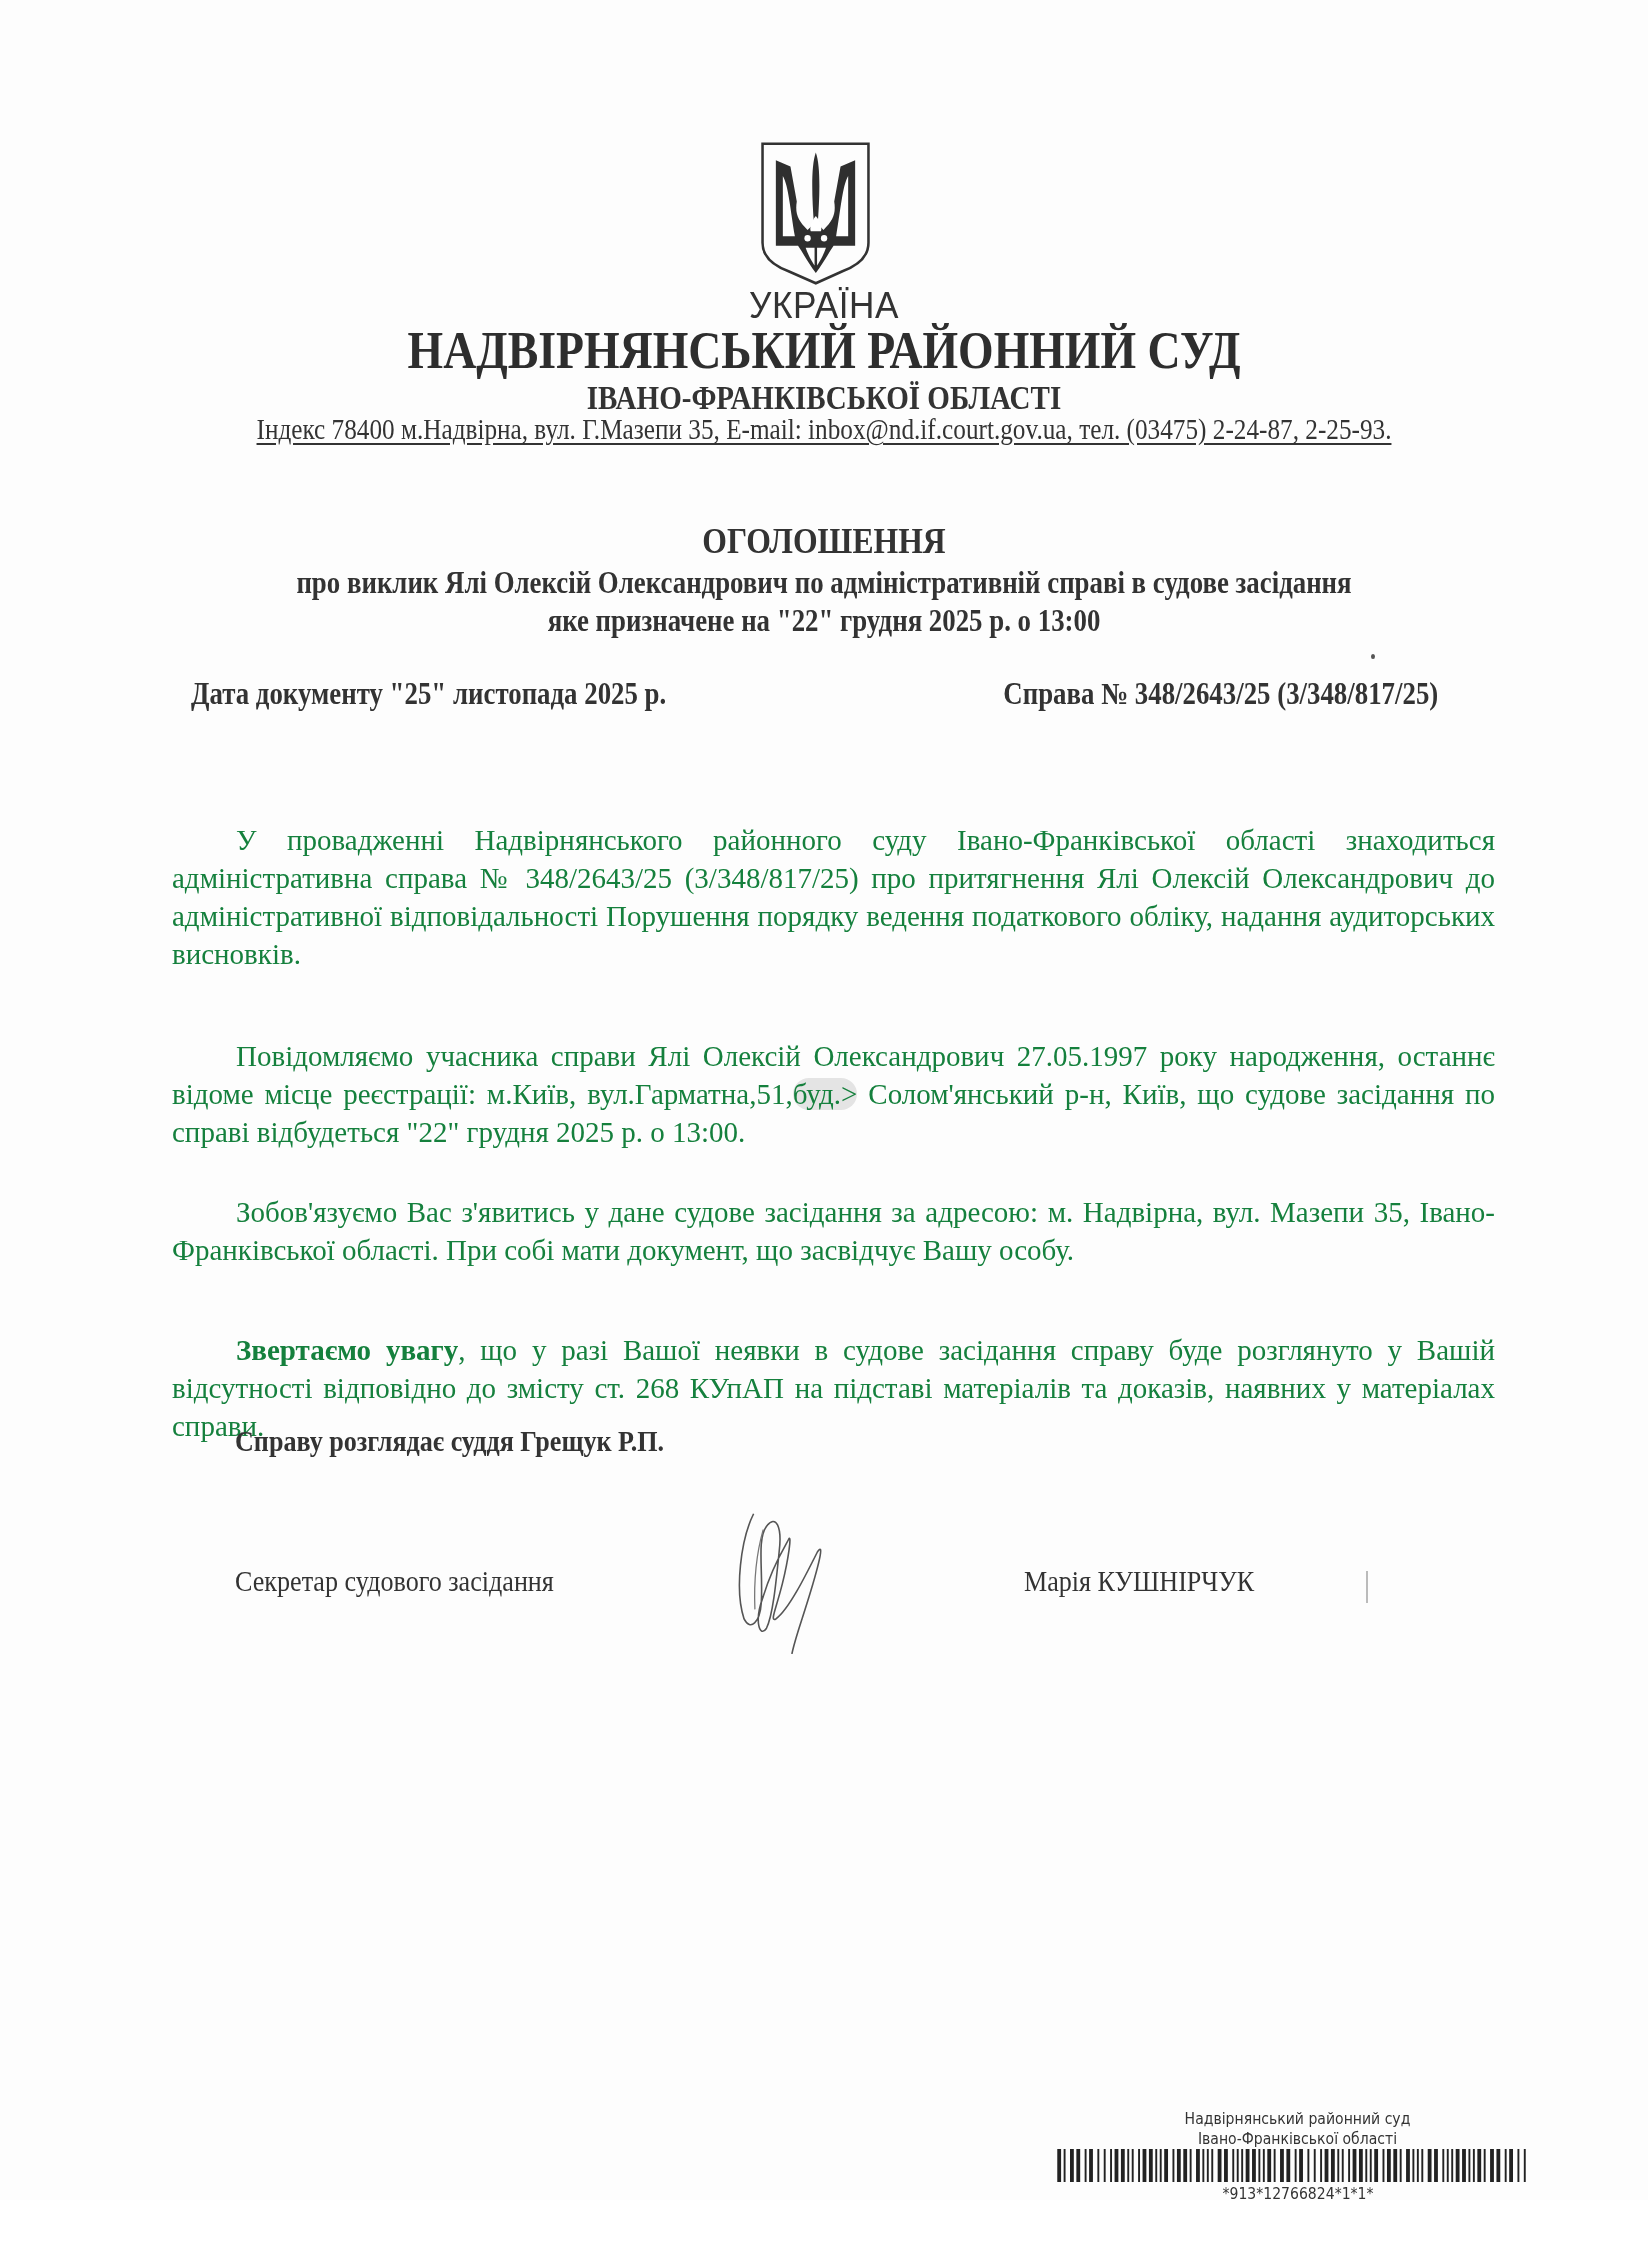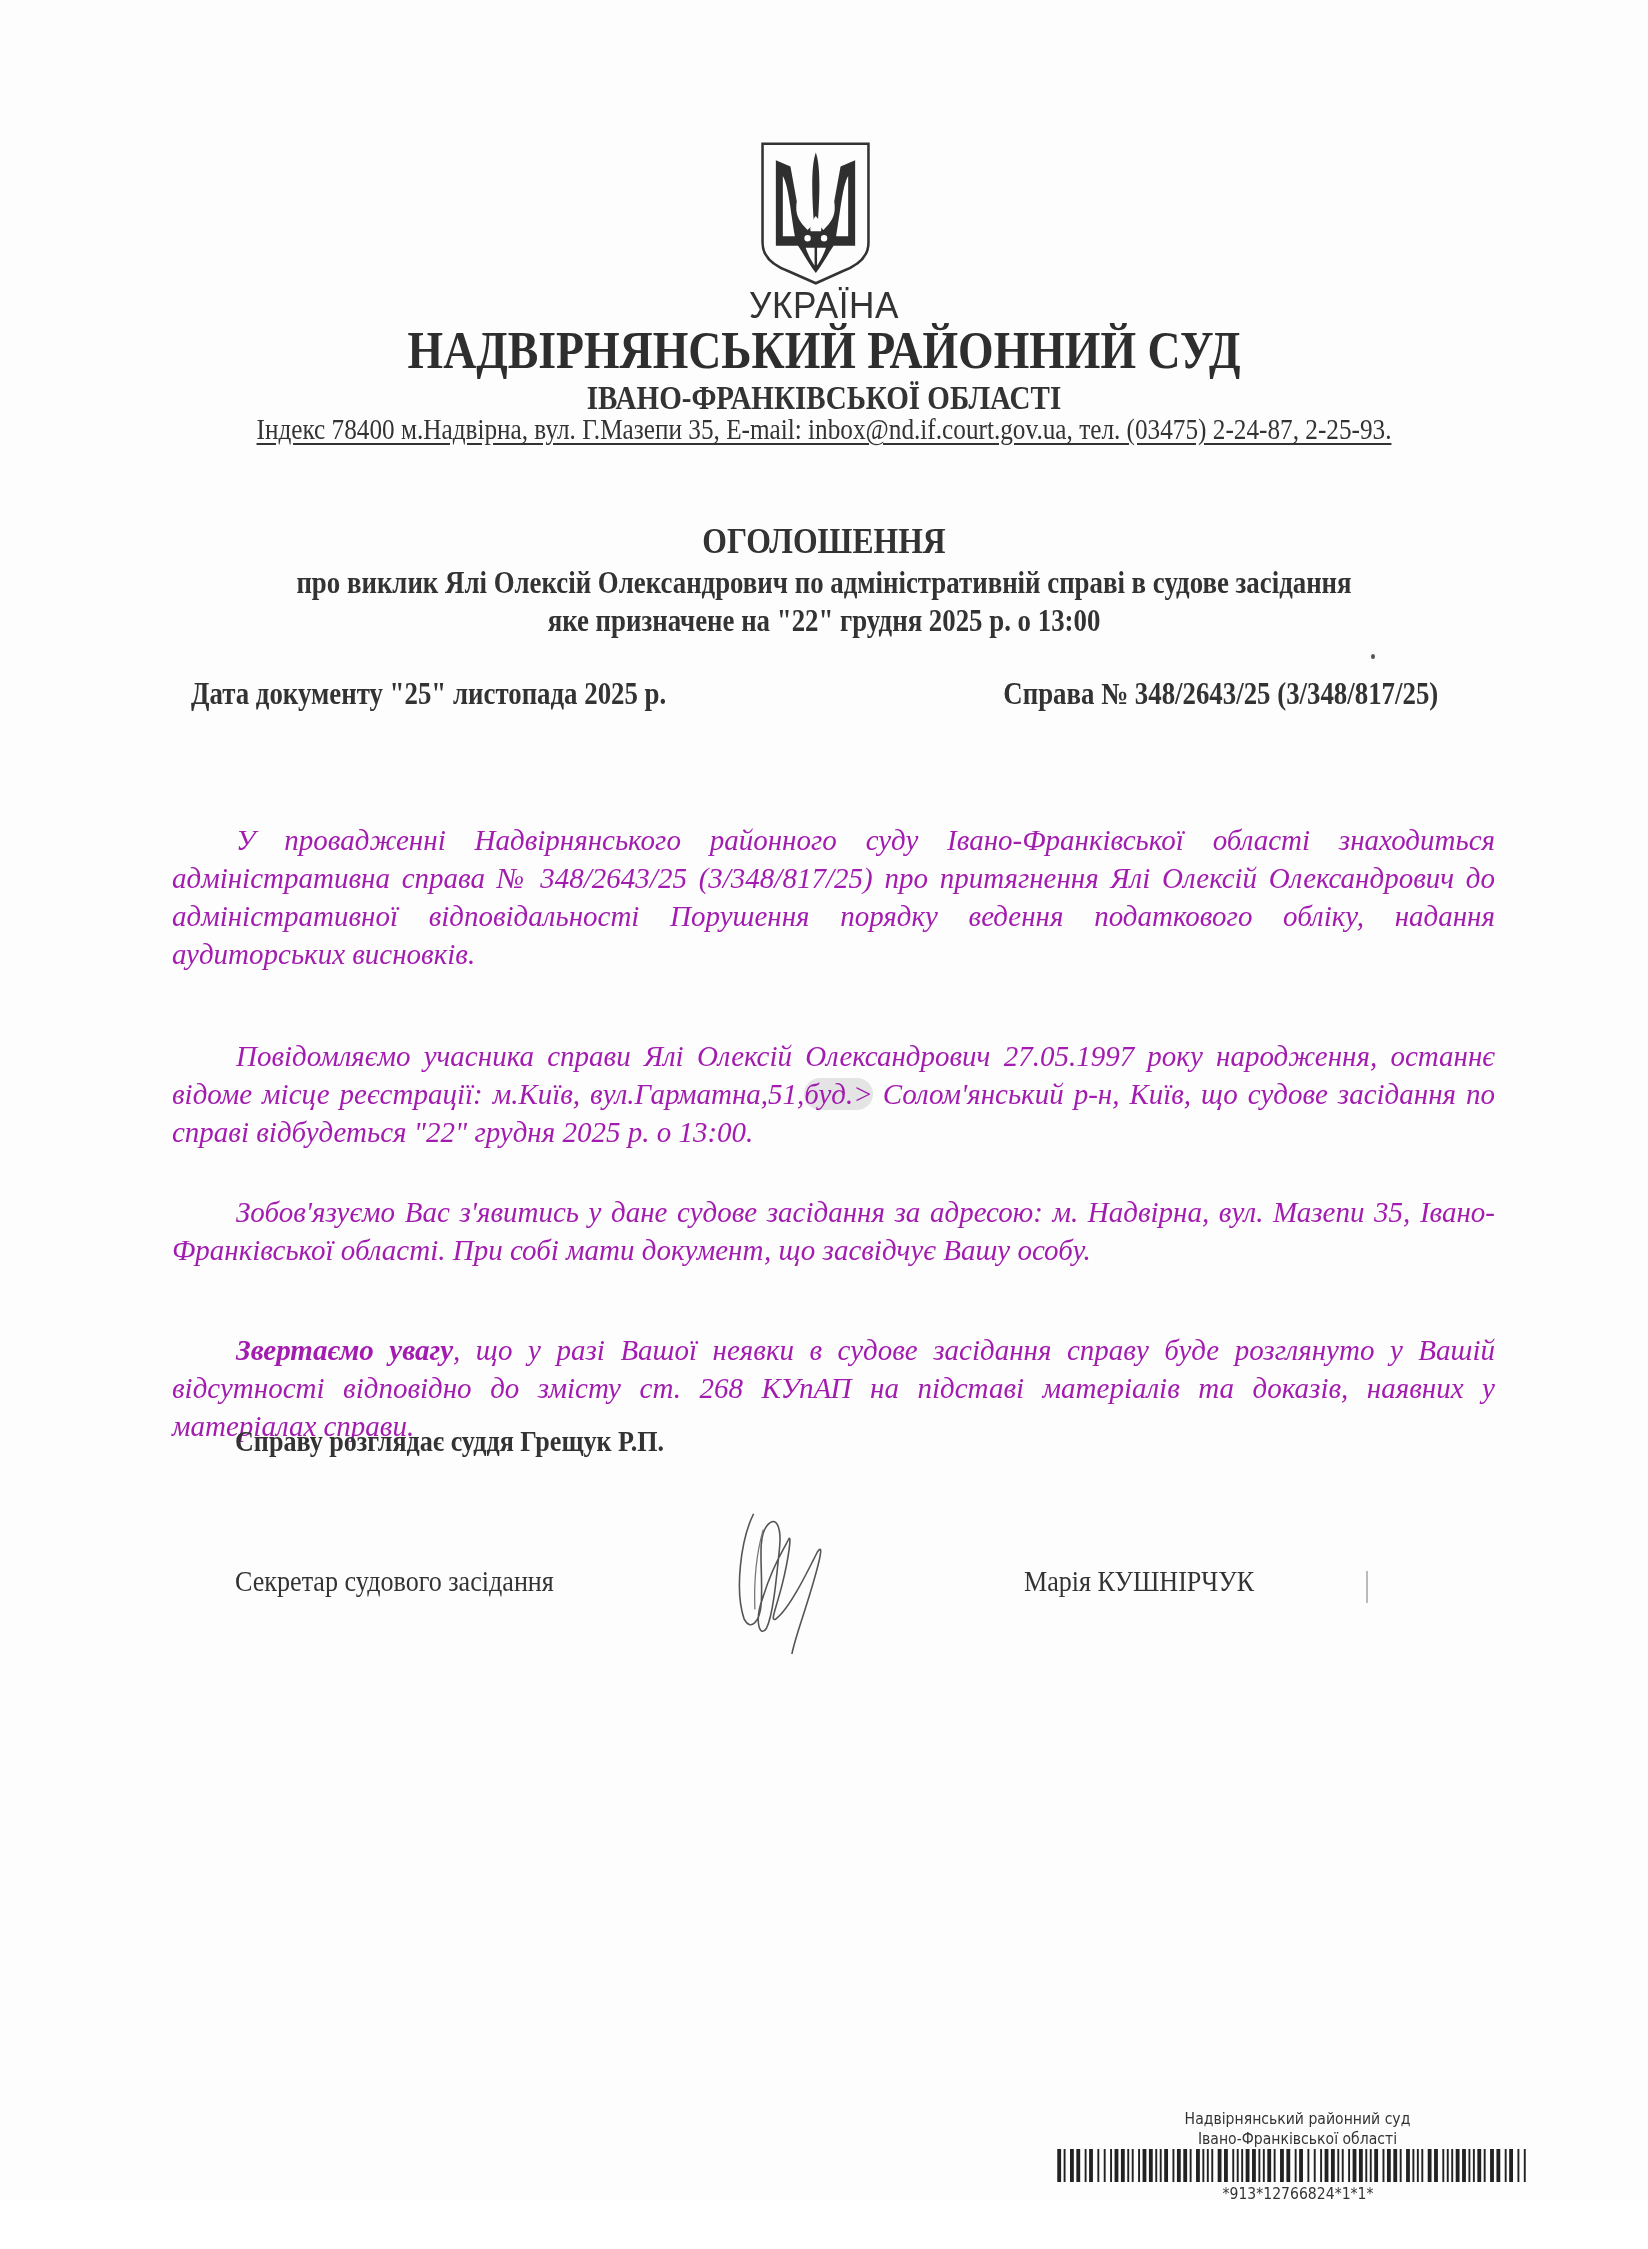--- a/index.html
+++ b/index.html
@@ -19,22 +19,22 @@
              text-underline-offset:3.8px; transform:scaleX(0.87); color:#333; }
   .title { left:0; width:1648px; top:520px; font-size:36px; font-weight:bold;
            transform:scaleX(0.88); color:#333; }
   .subtitle { left:0; width:1648px; font-size:30.5px; font-weight:bold; transform:scaleX(0.88); color:#333; }
   .subtitle.l1 { top:566px; }
   .subtitle.l2 { top:604px; }
   .doc-date { left:191px; top:677px; font-size:30.5px; font-weight:bold; color:#333;
               transform:scaleX(0.88); transform-origin:left; }
   .case-no { right:210px; top:677px; font-size:30.5px; font-weight:bold; color:#333;
              transform:scaleX(0.88); transform-origin:right; }
-  .para { left:172px; width:1323px; font-size:29px; line-height:38px; color:#a21caf;
-          text-align:justify; text-indent:64px;font-style:italic; }
+  .para { left:172px; width:1323px; font-size:29px; line-height:38px; color:#15803d;
+          text-align:justify; text-indent:64px; }
   .p1 { top:821px; }
   .p2 { top:1037px; }
   .p3 { top:1193px; }
   .p4 { top:1304px;margin-top:27px; }
   .judge { left:235px; top:1425px; font-size:29px; font-weight:bold; color:#333;
            transform:scaleX(0.9); transform-origin:left; }
   .secretary-label { left:235px; top:1565px; font-size:29px; color:#333;
                      transform:scaleX(0.9); transform-origin:left; }
   .secretary-name { left:1024px; top:1565px; font-size:29px; color:#333;
                     transform:scaleX(0.9); transform-origin:left; }

